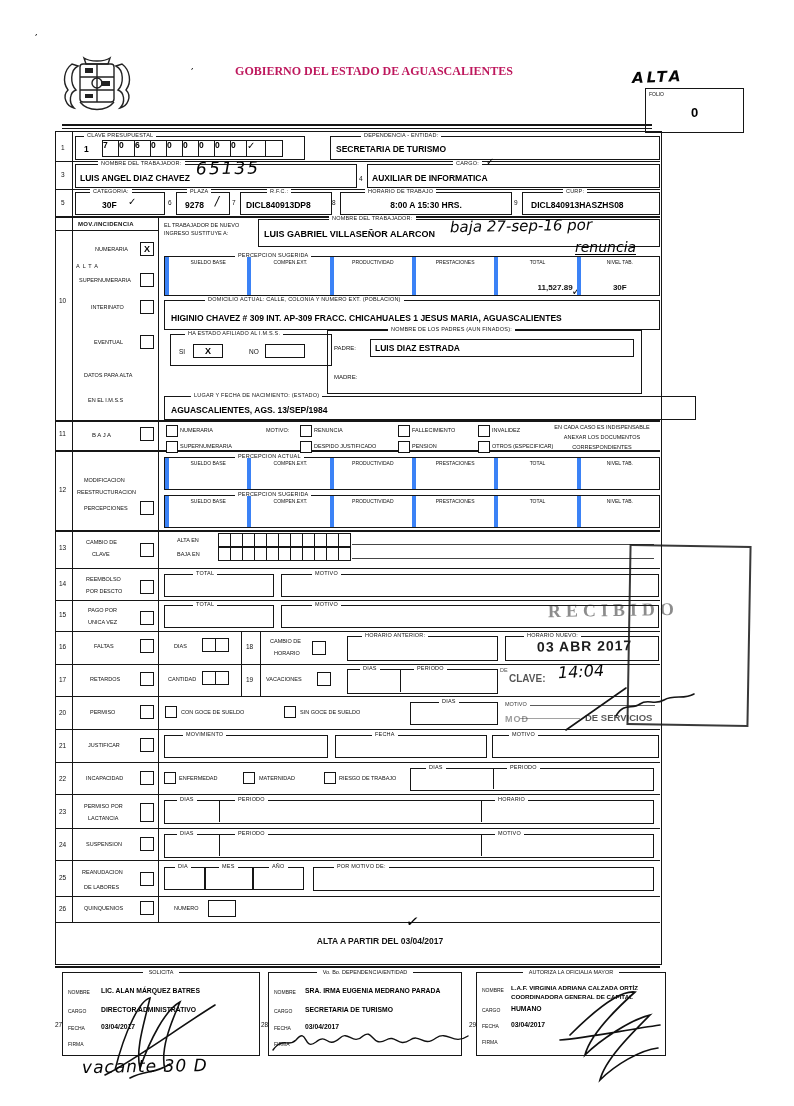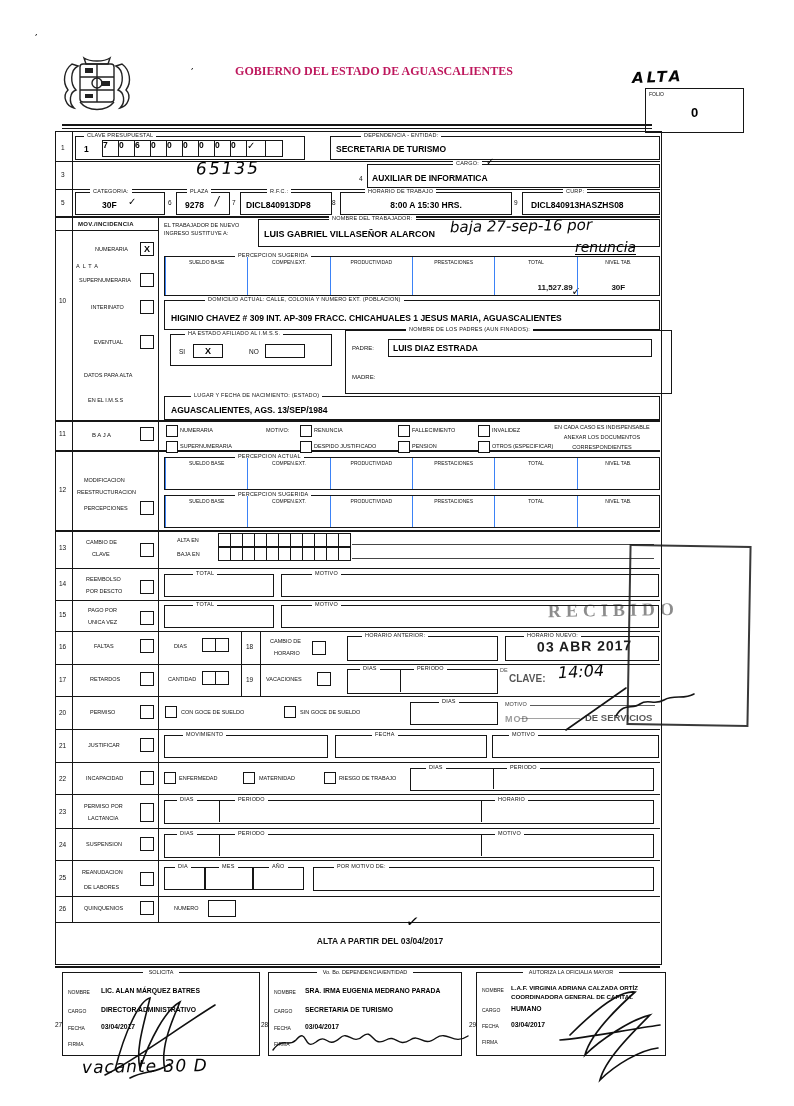--- a/index.html
+++ b/index.html
@@ -14,21 +14,21 @@
   .val{position:absolute;font-weight:bold;font-size:8.5px;line-height:1;white-space:nowrap;color:#000;}
   .num{position:absolute;font-size:6.5px;line-height:1;color:#111;}
   .cb{position:absolute;width:12px;height:12px;border:1.2px solid #141414;background:#fff;
       text-align:center;font-size:9px;font-weight:bold;line-height:12px;color:#000;}
   .cbs{width:10px;height:10px;line-height:10px;}
   .hw{position:absolute;font-family:"DejaVu Sans",sans-serif;font-style:italic;
       color:#050505;white-space:nowrap;line-height:1;}
   .title{position:absolute;left:144px;width:460px;text-align:center;
          font-family:"Liberation Serif",serif;font-weight:bold;color:#be185d;}
   .pgroup{position:absolute;border:1px solid #161616;display:flex;}
-  .pcell{position:relative;flex:1;border-left:1px solid #3b82f6;}
+  .pcell{position:relative;flex:1;border-left:4px solid #3b82f6;}
   .pcell:first-child{border-left:none;}
   .plbl{position:absolute;top:2px;left:0;right:0;text-align:center;font-size:5px;white-space:nowrap;}
   .pval{position:absolute;bottom:3px;right:4px;font-weight:bold;font-size:8px;white-space:nowrap;}
   .gcell{display:inline-block;width:11px;height:12px;border:1px solid #161616;
          border-left-width:0;vertical-align:top;background:#fff;}
   .gcell:first-child{border-left-width:1px;}
   .gridrow{position:absolute;white-space:nowrap;font-size:0;}
   .sigbox{position:absolute;border:1px solid #161616;}
   .sighead{position:absolute;top:-4px;left:0;right:0;text-align:center;font-size:5.5px;}
   .sighead span{background:#fff;padding:0 6px;}
@@ -104,20 +104,24 @@
     <div class="gridrow" style="left:26px;top:3px;">
       <span class="gcell" style="width:15px;height:15px;"><span class="val" style="position:static;">7</span></span><span class="gcell" style="width:15px;height:15px;"><span class="val" style="position:static;">0</span></span><span class="gcell" style="width:15px;height:15px;"><span class="val" style="position:static;">6</span></span><span class="gcell" style="width:15px;height:15px;"><span class="val" style="position:static;">0</span></span><span class="gcell" style="width:15px;height:15px;"><span class="val" style="position:static;">0</span></span><span class="gcell" style="width:15px;height:15px;"><span class="val" style="position:static;">0</span></span><span class="gcell" style="width:15px;height:15px;"><span class="val" style="position:static;">0</span></span><span class="gcell" style="width:15px;height:15px;"><span class="val" style="position:static;">0</span></span><span class="gcell" style="width:15px;height:15px;"><span class="val" style="position:static;">0</span></span><span class="gcell" style="width:18px;height:15px;"><span class="hw" style="position:static;font-size:10px;">✓</span></span><span class="gcell" style="width:16px;height:15px;"></span>
     </div>
   </div>
   <div class="fbox" style="left:330px;top:136px;width:328px;height:22px;">
     <span class="flabel" style="left:30px;">DEPENDENCIA - ENTIDAD:</span>
     <span class="val" style="left:5px;top:8px;">SECRETARIA DE TURISMO</span>
   </div>
 
   <span class="num" style="left:61px;top:172px;">3</span>
+  <div class="fbox" style="left:75px;top:164px;width:280px;height:22px;">
+    <span class="flabel" style="left:22px;">NOMBRE DEL TRABAJADOR:</span>
+    <span class="val" style="left:4px;top:9px;">LUIS ANGEL DIAZ CHAVEZ</span>
+  </div>
   <div class="hw" style="left:196px;top:160px;font-size:17px;letter-spacing:2px;transform:rotate(-1deg);">65135</div>
   <span class="num" style="left:359px;top:176px;">4</span>
   <div class="fbox" style="left:367px;top:164px;width:291px;height:22px;">
     <span class="flabel" style="left:85px;">CARGO:</span>
     <span class="hw" style="left:118px;top:-8px;font-size:10px;">✓</span>
     <span class="val" style="left:4px;top:9px;">AUXILIAR DE INFORMATICA</span>
   </div>
 
   <span class="num" style="left:61px;top:200px;">5</span>
   <div class="fbox" style="left:75px;top:192px;width:88px;height:21px;">
@@ -203,31 +207,31 @@
   </div>
 
   <div class="fbox" style="left:170px;top:334px;width:160px;height:30px;">
     <span class="flabel" style="left:14px;">HA ESTADO AFILIADO AL I.M.S.S.</span>
     <span class="lbl" style="left:8px;top:14px;font-size:6.5px;">SI</span>
     <span class="cb" style="left:22px;top:9px;width:28px;">X</span>
     <span class="lbl" style="left:78px;top:14px;font-size:6.5px;">NO</span>
     <span class="cb" style="left:94px;top:9px;width:38px;"></span>
   </div>
 
-  <div class="fbox" style="left:345px;top:330px;width:313px;height:62px;padding-left:12px;">
+  <div class="fbox" style="left:327px;top:330px;width:313px;height:62px;">
     <span class="flabel" style="left:60px;">NOMBRE DE LOS PADRES (AUN FINADOS):</span>
     <span class="lbl" style="left:6px;top:14px;font-size:6px;">PADRE:</span>
     <div class="fbox" style="left:42px;top:8px;width:262px;height:16px;">
       <span class="val" style="left:4px;top:4px;">LUIS DIAZ ESTRADA</span>
     </div>
     <span class="lbl" style="left:6px;top:43px;font-size:6px;">MADRE:</span>
   </div>
 
 
-  <div class="fbox" style="left:164px;top:396px;width:494px;height:22px;">
+  <div class="fbox" style="left:164px;top:396px;width:494px;height:22px;padding-left:36px;">
     <span class="flabel" style="left:26px;">LUGAR Y FECHA DE NACIMIENTO: (ESTADO)</span>
     <span class="val" style="left:6px;top:9px;">AGUASCALIENTES, AGS. 13/SEP/1984</span>
   </div>
 
   <span class="num" style="left:59px;top:431px;">11</span>
   <span class="lbl" style="left:92px;top:432px;font-size:6px;">B A J A</span>
   <span class="cb" style="left:140px;top:427px;"></span>
   <span class="cb cbs" style="left:166px;top:425px;"></span>
   <span class="lbl" style="left:180px;top:428px;">NUMERARIA</span>
   <span class="lbl" style="left:266px;top:428px;">MOTIVO:</span>

